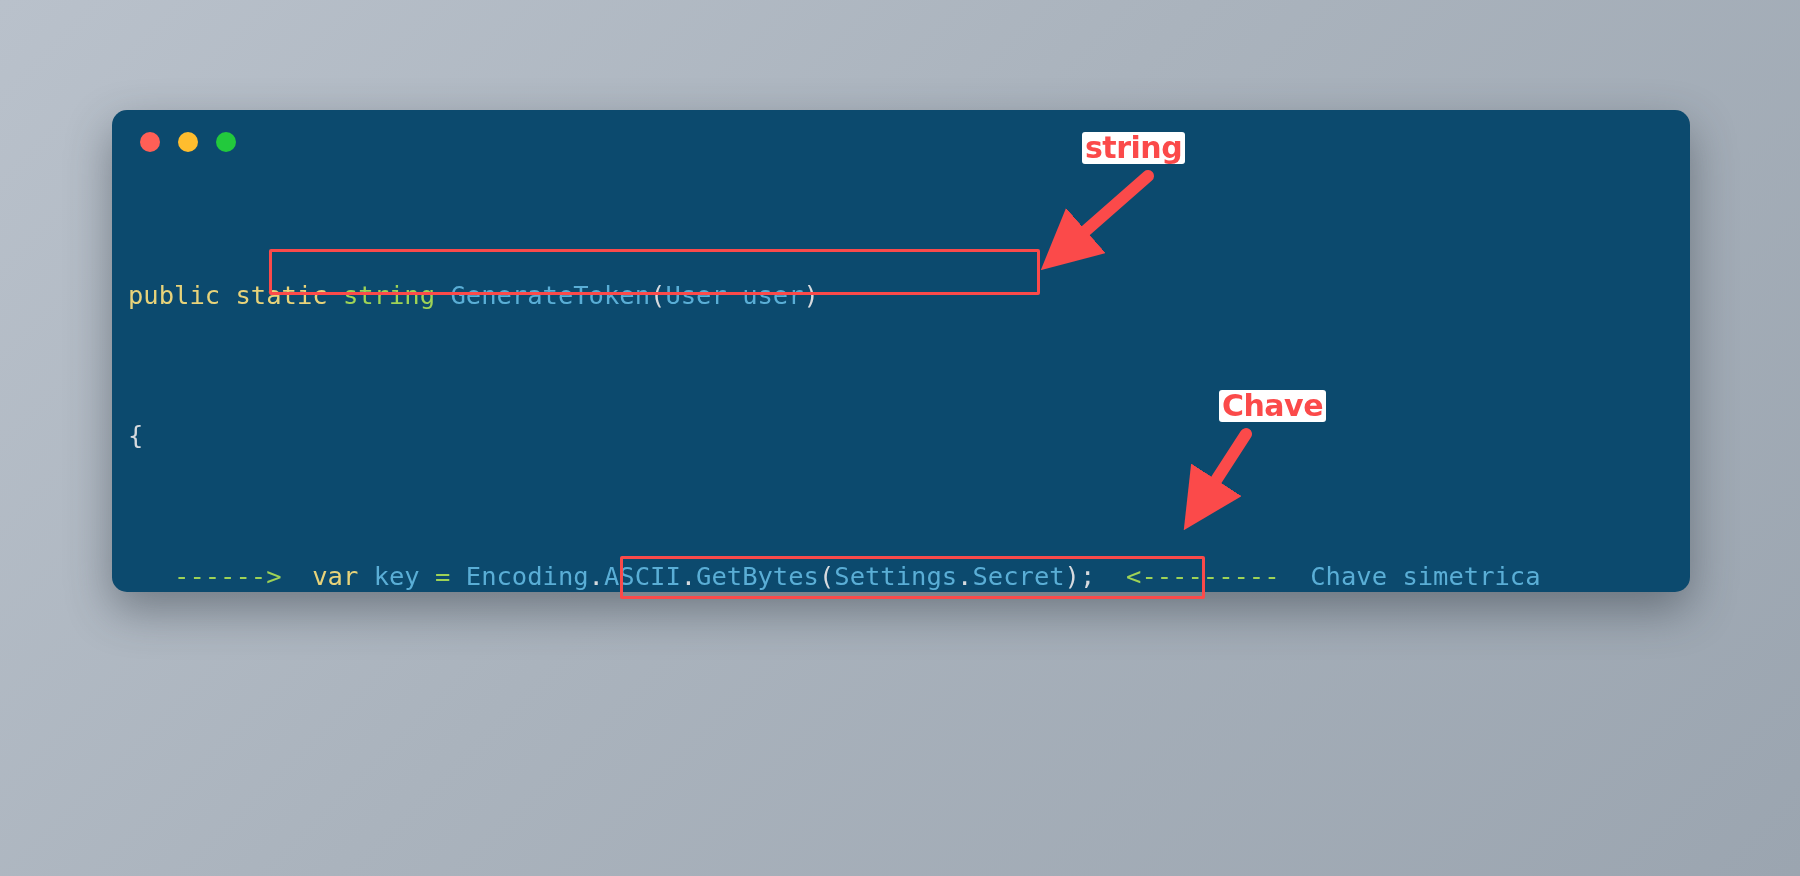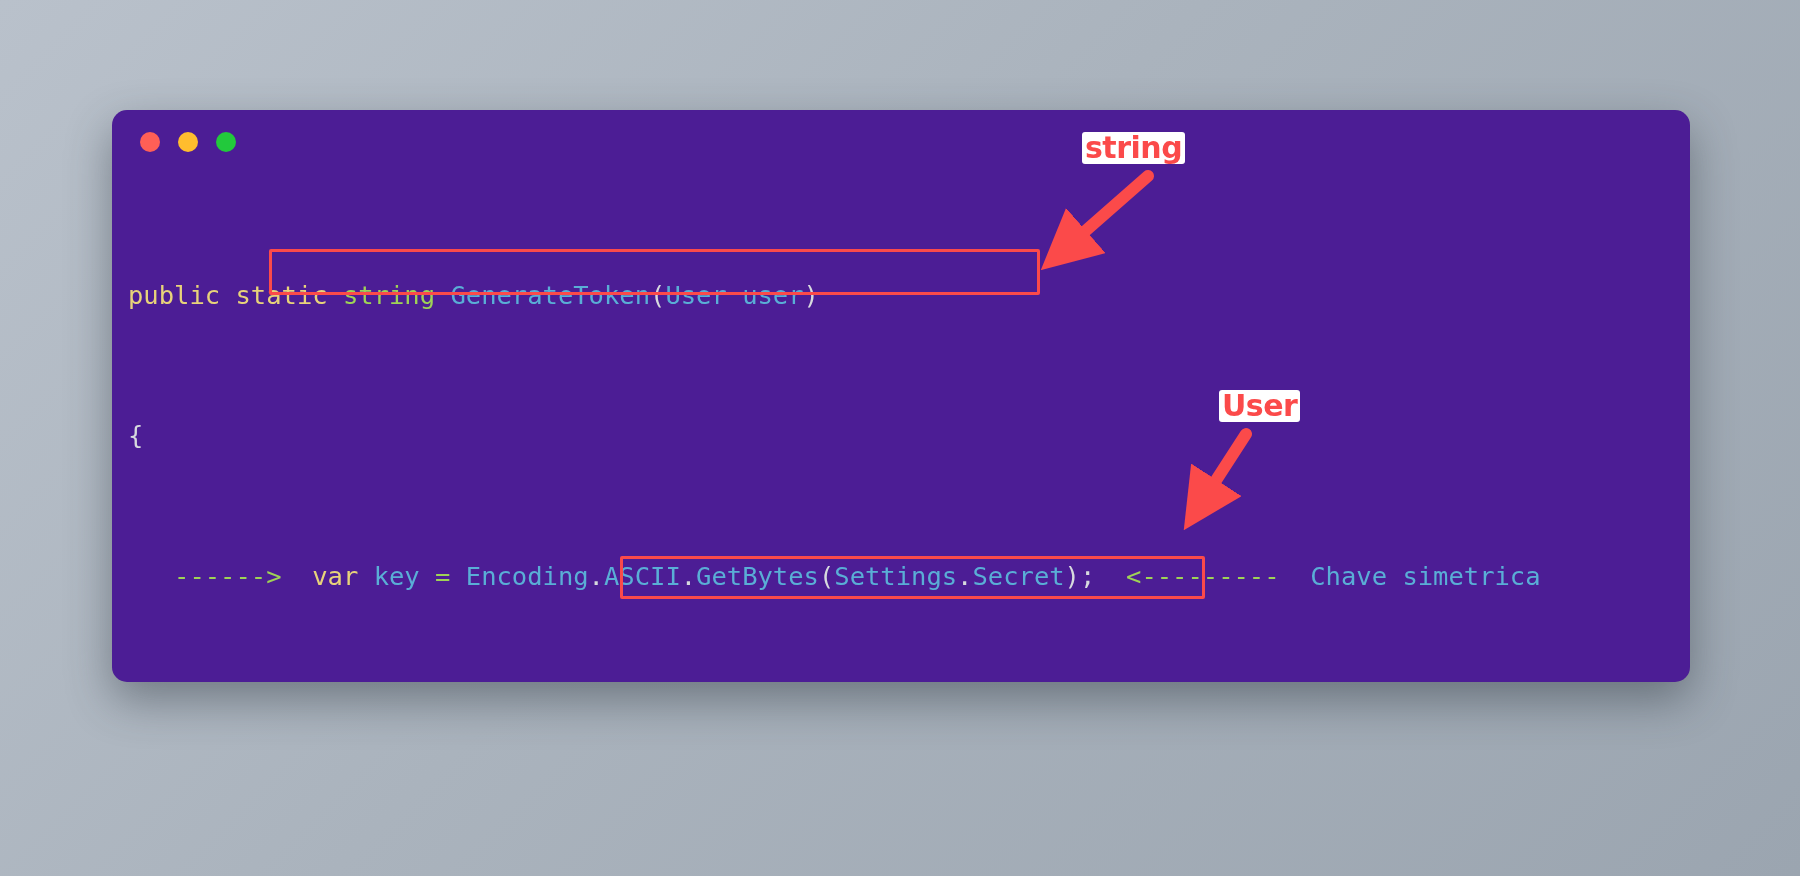--- a/index.html
+++ b/index.html
@@ -19,22 +19,22 @@
     width: 1800px;
     height: 876px;
   }
 
   
   #code-window {
     position: absolute;
     left: 112px;
     top: 110px;
     width: 1578px;
-    height: 572px;
-    background: #4c1d95;
+    height: 482px;
+    background: #0c4a6e;
     border-radius: 15px;
     box-shadow: 0 18px 45px rgba(40,48,58,0.45);
     overflow: hidden;
   }
 
   .titlebar {
     position: absolute;
     left: 0; top: 0;
     width: 100%;
     height: 62px;
@@ -187,15 +187,15 @@
   <svg class="anno-arrow" id="arrow-hmac" width="130" height="115" viewBox="0 0 130 115">
     <defs>
       <marker id="ah2" markerWidth="5" markerHeight="5" refX="2.2" refY="2.5" orient="auto">
         <path d="M0,0 L5,2.5 L0,5 z" fill="#fb4a4a"></path>
       </marker>
     </defs>
     <line x1="66" y1="14" x2="22" y2="82" stroke="#fb4a4a" stroke-width="12" stroke-linecap="round" marker-end="url(#ah2)"></line>
   </svg>
 
   <div class="anno-label" id="anno-string">string</div>
-  <div class="anno-label" id="anno-hmac">User</div>
+  <div class="anno-label" id="anno-hmac">Chave</div>
 
 </div>
 
 </body></html>

